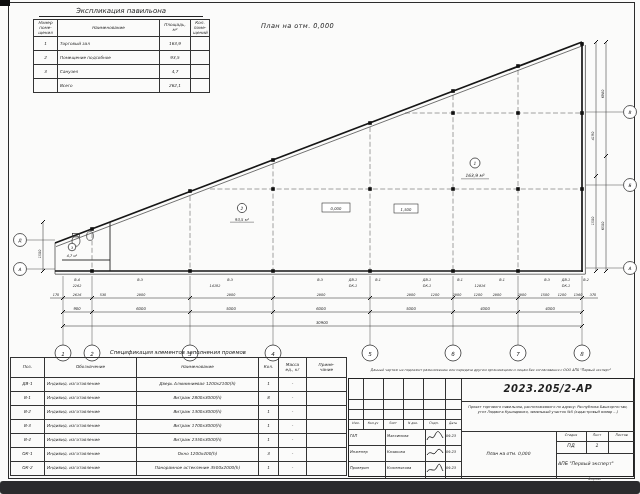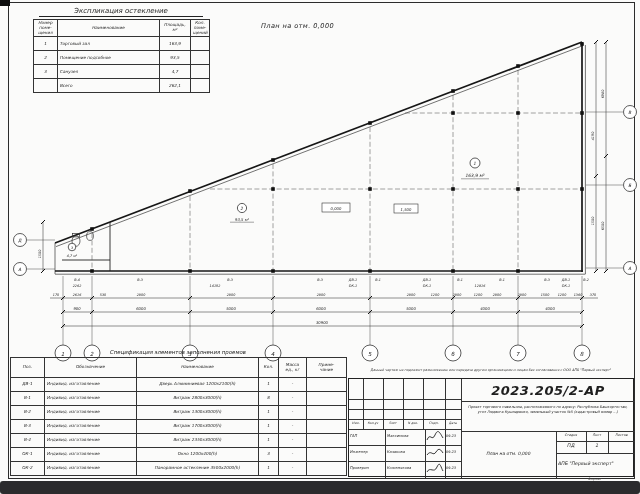--- a/index.html
+++ b/index.html
@@ -33,33 +33,33 @@
   #spec{position:absolute;left:10px;top:349px;width:336px;}
   #spec .xtitle{font-size:5.4px;text-align:center;margin-bottom:2px;}
   #spec table{width:336px;}
   #spec td{height:11px;}
   #spec td.c{text-align:center;}
   
   #disclaimer{position:absolute;left:349px;top:368px;width:284px;text-align:center;font-size:3.3px;color:#333;white-space:nowrap;overflow:hidden;}
   #titleblock{position:absolute;left:348px;top:378px;width:286px;height:99px;border:1.3px solid #222;box-sizing:border-box;}
   .vl,.hl{position:absolute;background:#333;}
   .tbtext{position:absolute;overflow:hidden;}
-  .docnum{font-size:13px;font-weight:bold;text-align:center;letter-spacing:.5px;}
+  .docnum{font-size:10px;font-weight:bold;text-align:center;letter-spacing:.5px;}
   .sig{position:absolute;}
 </style>
 </head>
 <body>
 
 <div class="sheet"></div>
 <div class="frame"></div>
 <div class="corner"></div>
 <div class="bottombar"></div>
 
 <div id="explication" class="it">
-  <div class="xtitle">Экспликация остекление</div>
+  <div class="xtitle">Экспликация павильона</div>
   <table class="gtab">
     <colgroup>
         <col style="width:24px">
         <col style="width:102px">
         <col style="width:31px">
         <col style="width:19px">
       </colgroup>
     <tbody>
         <tr>
       <td class="c">Номер

